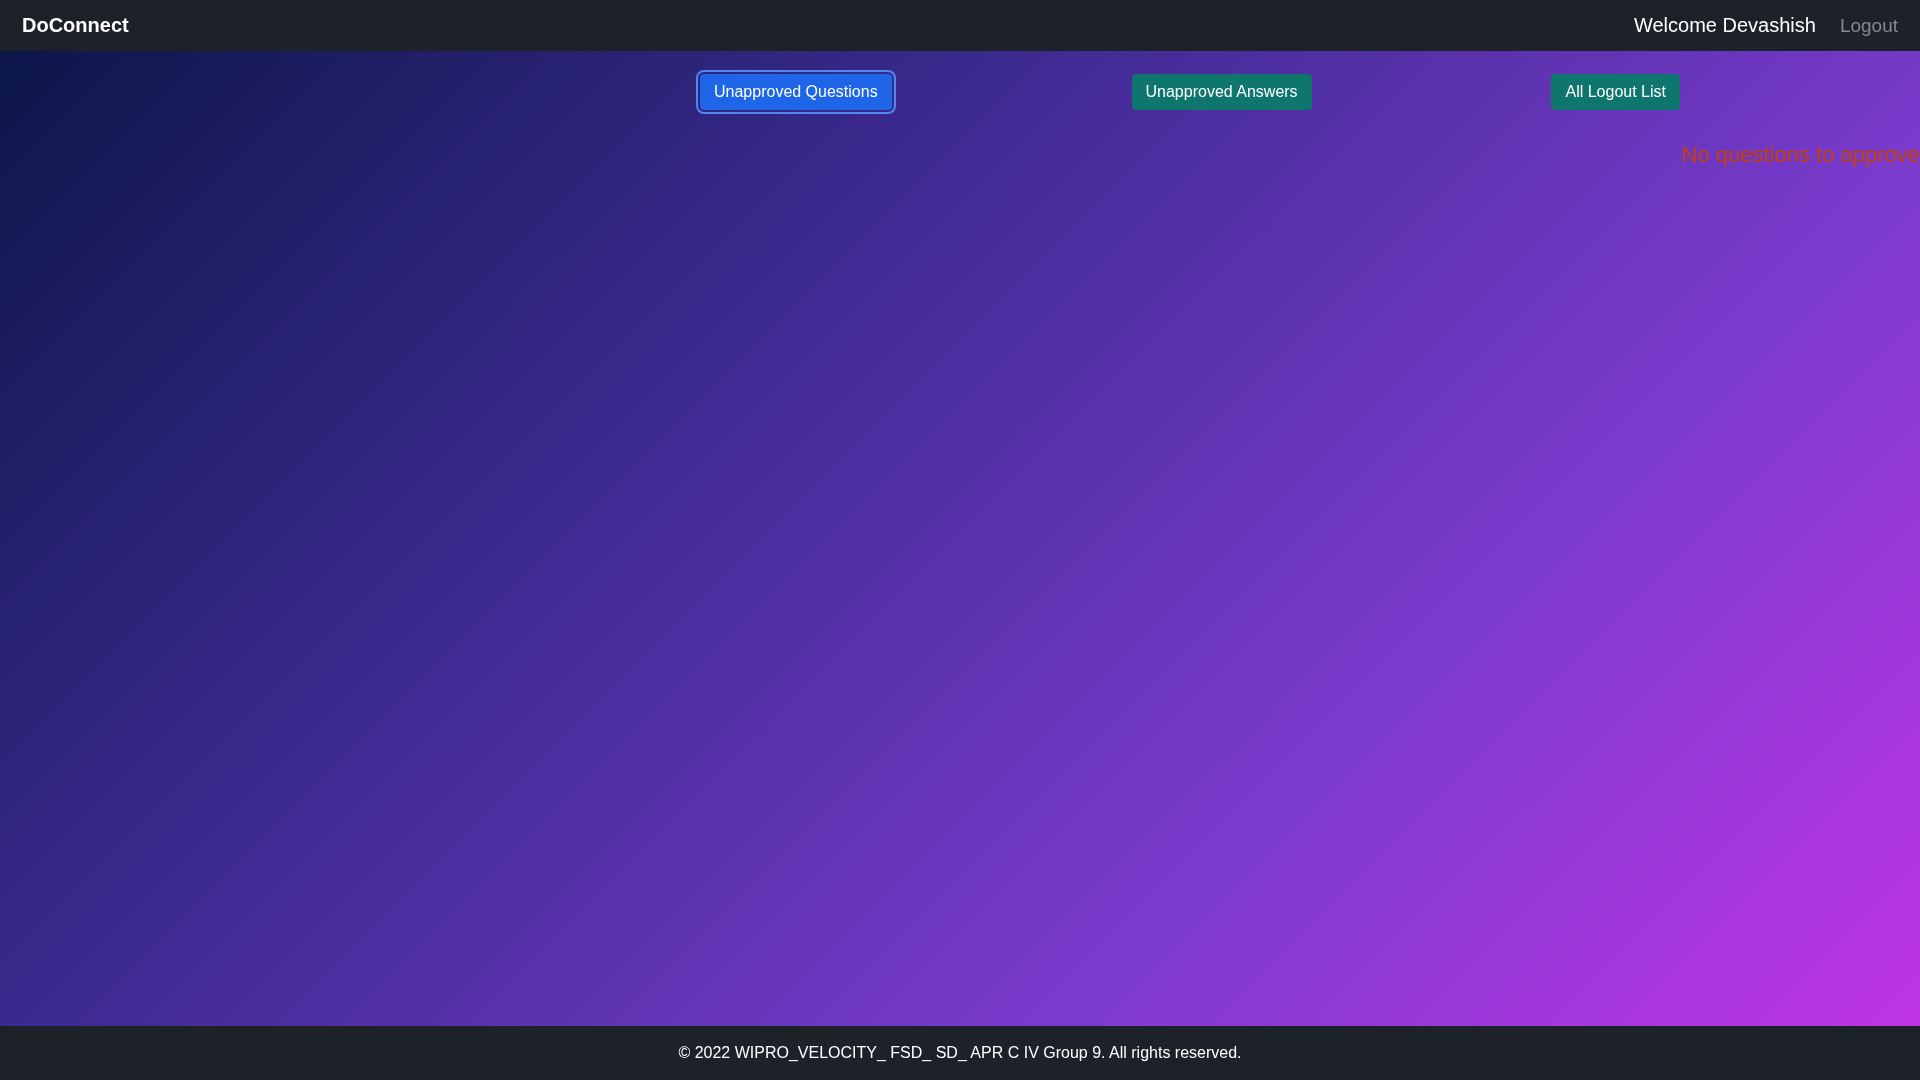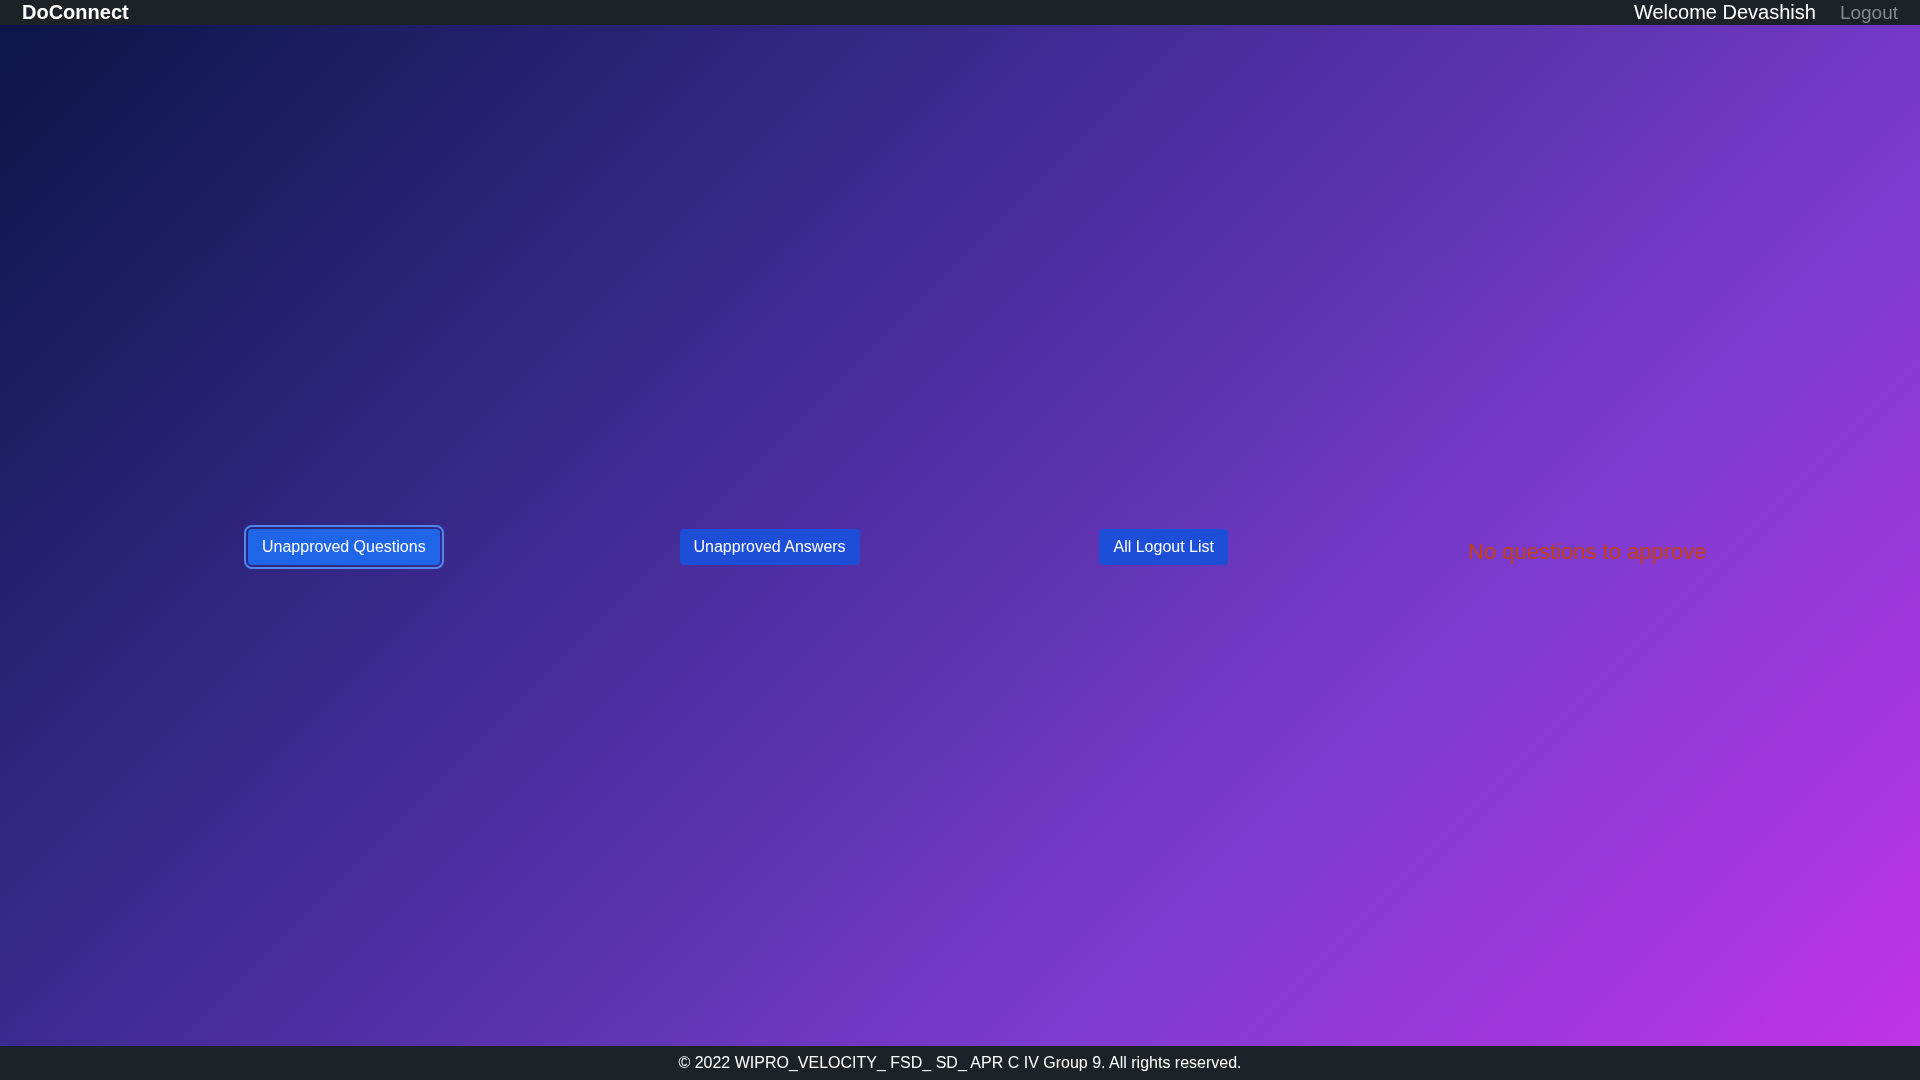--- a/index.html
+++ b/index.html
@@ -9,21 +9,21 @@
     }
     body {
       font-family: 'Segoe UI', Tahoma, Geneva, Verdana, sans-serif;
       min-height: 100vh;
       display: flex;
       flex-direction: column;
       background: linear-gradient(135deg, #0a1545 0%, #3b2a8f 35%, #7d3bcf 70%, #c334e5 100%);
     }
     .navbar {
       background-color: #1d2229;
-      padding: 1px 22px;
+      padding: 14px 22px;
       display: flex;
       justify-content: space-between;
       align-items: center;
     }
     .brand {
       color: #ffffff;
       font-weight: 700;
       font-size: 20px;
     }
     .nav-right {
@@ -37,33 +37,32 @@
     }
     .logout-link {
       color: #83888e;
       font-size: 19px;
       cursor: pointer;
       text-decoration: none;
     }
     .main {
       flex: 1;
       display: flex;
-      flex-direction: row;
-      align-items: center;
-      margin-left: 8px;
+      flex-direction: column;
+      align-items: flex-end;
     }
     .tab-row {
       width: 100%;
       max-width: 1460px;
       display: flex;
       justify-content: space-between;
       padding: 23px 240px 0 240px;
     }
     .tab-btn {
-      background-color: #1d4ed8;
+      background-color: #0f766e;
       color: #ffffff;
       border: none;
       padding: 9px 14px;
       font-size: 16px;
       border-radius: 4px;
       cursor: pointer;
       font-family: inherit;
     }
     .tab-btn.active {
       background-color: #1e65e8;
@@ -73,21 +72,21 @@
     }
     .message {
       margin-top: 32px;
       color: #c2410c;
       font-size: 22px;
     }
     .footer {
       background-color: #1d2229;
       color: #ffffff;
       text-align: center;
-      padding: 8px 0;
+      padding: 18px 0;
       font-size: 16px;
     }
   </style>
 </head>
 <body>
 
 <nav class="navbar">
   <span class="brand">DoConnect</span>
   <div class="nav-right">
     <span class="welcome-text">Welcome Devashish</span>

